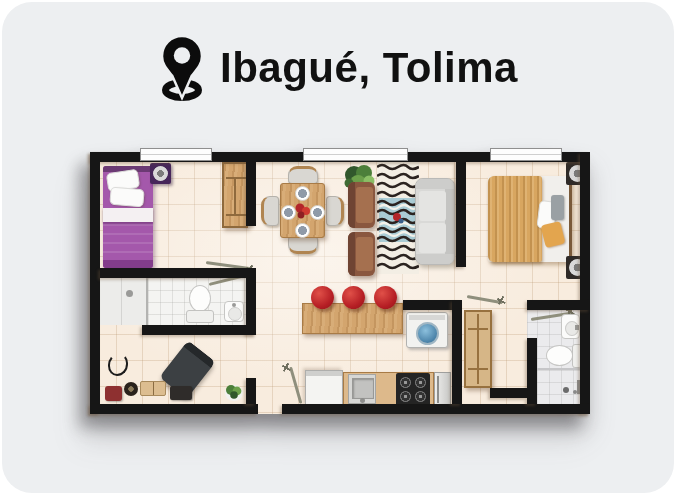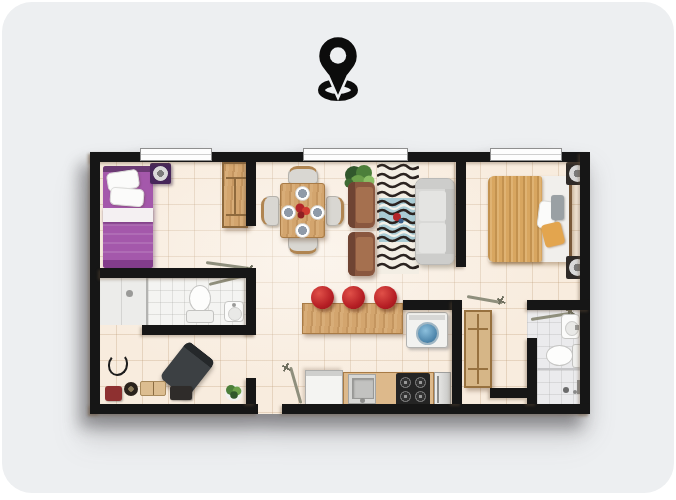--- a/index.html
+++ b/index.html
@@ -40,20 +40,21 @@
 <body>
 
 <div class="card"></div>
 
 <div class="header">
   <svg width="48" height="68" viewBox="0 0 48 68" aria-hidden="true">
     <ellipse cx="24" cy="56" rx="16.5" ry="7.5" fill="none" stroke="#0c0c0c" stroke-width="7"></ellipse>
     <path d="M24 2 C12.8 2 4 11 4 22.2 c0 8.3 5.2 13.4 10.3 19.6 L24 64 l9.7 -22.2 C38.8 35.6 44 30.5 44 22.2 44 11 35.2 2 24 2 Z" fill="#0c0c0c" stroke="#edeff1" stroke-width="2.5"></path>
     <circle cx="24" cy="21.5" r="8.2" fill="#edeff1"></circle>
   </svg>
+  <div class="title">Ibagué, Tolima</div>
 </div>
 
 <div class="plan">
   <div class="floor"></div>
 
   <div class="bathfloor" style="left:10px;top:126px;width:146px;height:47px;"></div>
   <div class="abs" style="left:10px;top:126px;width:48px;height:47px;background:#ececea;border-right:2px solid #b3b3b1;box-sizing:border-box;">
     <div class="abs" style="left:21px;top:0;width:1px;height:47px;background:#d4d4d2;"></div>
     <div class="abs" style="left:26px;top:12px;width:7px;height:7px;border-radius:50%;background:#9a9a98;"></div>
   </div>

